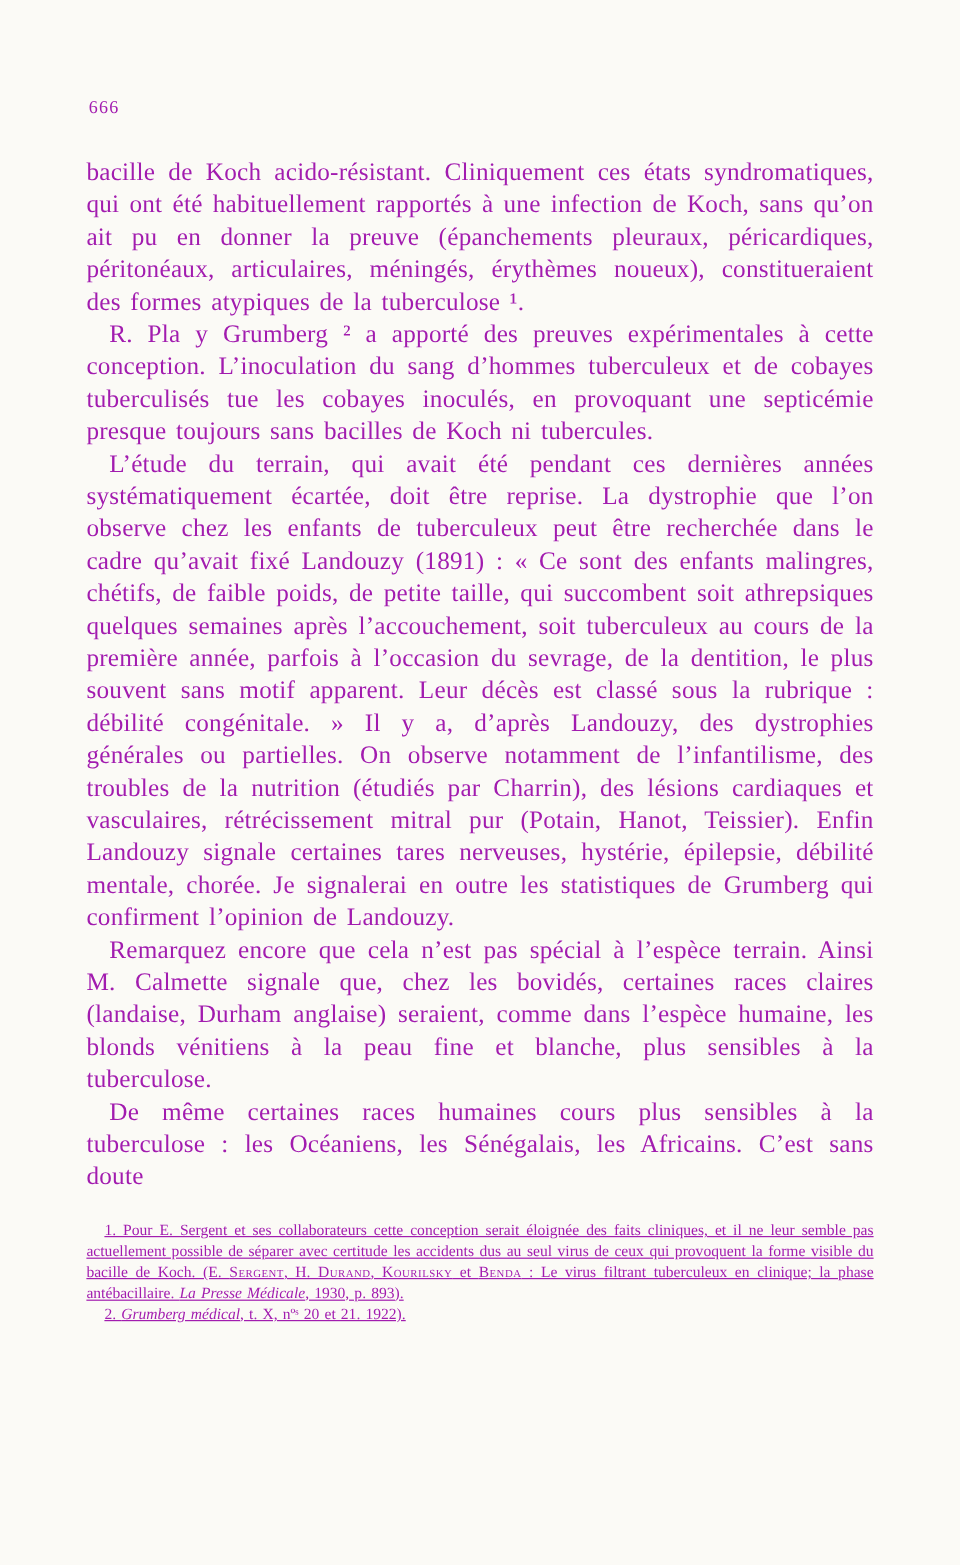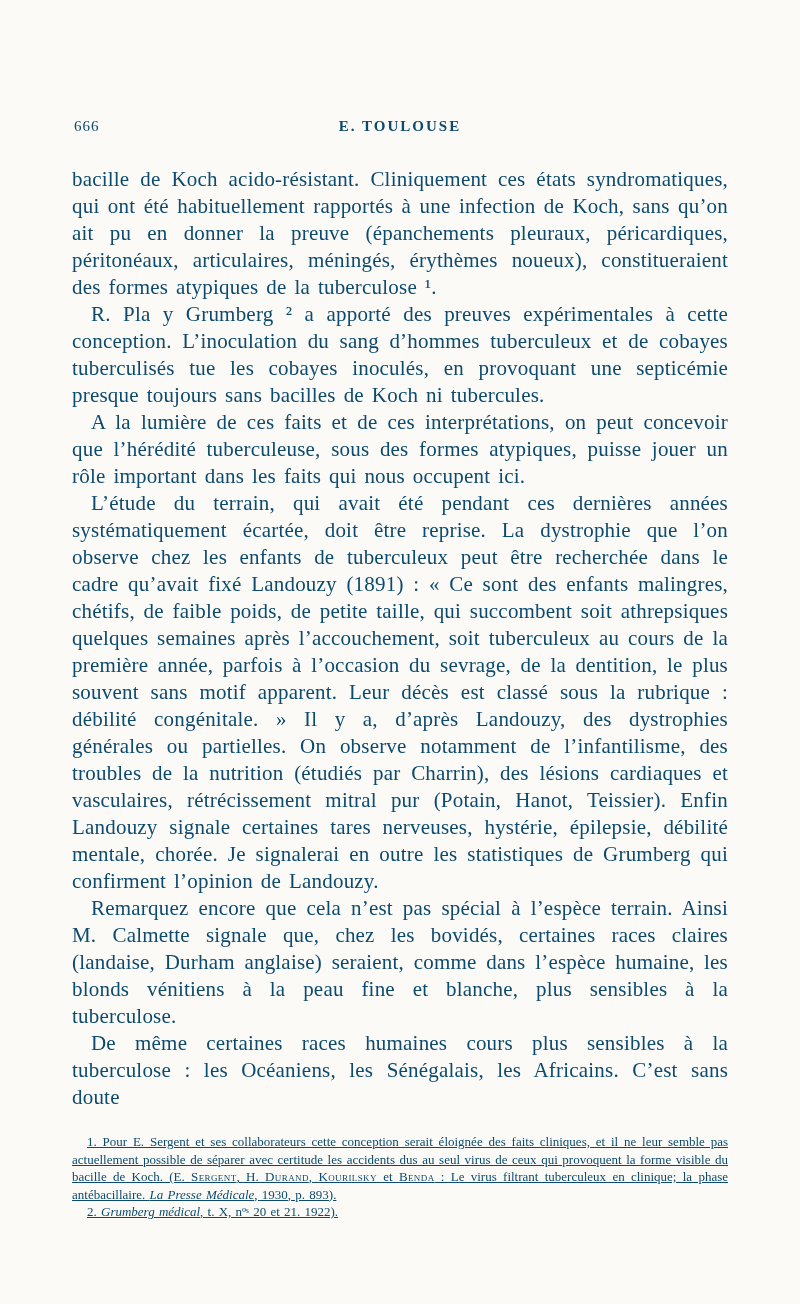--- a/index.html
+++ b/index.html
@@ -8,23 +8,23 @@
     padding: 0;
     background: #efede9;
   }
   .page {
     position: relative;
     width: 800px;
     height: 1304px;
     margin: 0 auto;
     box-sizing: border-box;
     background: #fbfaf6;
-    color: #0c4a6e;
+    color: #a21caf;
     font-family: "Liberation Serif", "DejaVu Serif", serif;
-    padding: 118px 72px 0 72px;
+    padding: 82px 72px 0 72px;
     overflow: hidden;
   }
   .running-header {
     position: relative;
     height: 22px;
     font-size: 15px;
   }
   .pagenum {
     position: absolute;
     left: 2px;
@@ -71,27 +71,25 @@
   .sc { font-variant: small-caps; letter-spacing: 0.4px; }
   .it { font-style: italic; }
 </style>
 </head>
 <body>
 
 <div class="page">
 
   <header class="running-header">
     <span class="pagenum">666</span>
-    <span class="running-title">E. TOULOUSE</span>
   </header>
 
   <main class="body-text">
     <p class="para first">bacille de Koch acido-résistant. Cliniquement ces états syndromatiques, qui ont été habituellement rapportés à une infection de Koch, sans qu’on ait pu en donner la preuve (épanchements pleuraux, péricardiques, péritonéaux, articulaires, méningés, érythèmes noueux), constitueraient des formes atypiques de la tuberculose ¹.</p>
     <p class="para">R. Pla y Grumberg ² a apporté des preuves expérimentales à cette conception. L’inoculation du sang d’hommes tuberculeux et de cobayes tuberculisés tue les cobayes inoculés, en provoquant une septicémie presque toujours sans bacilles de Koch ni tubercules.</p>
-    <p class="para">A la lumière de ces faits et de ces interprétations, on peut concevoir que l’hérédité tuberculeuse, sous des formes atypiques, puisse jouer un rôle important dans les faits qui nous occupent ici.</p>
     <p class="para">L’étude du terrain, qui avait été pendant ces dernières années systématiquement écartée, doit être reprise. La dystrophie que l’on observe chez les enfants de tuberculeux peut être recherchée dans le cadre qu’avait fixé Landouzy (1891) : « Ce sont des enfants malingres, chétifs, de faible poids, de petite taille, qui succombent soit athrepsiques quelques semaines après l’accouchement, soit tuberculeux au cours de la première année, parfois à l’occasion du sevrage, de la dentition, le plus souvent sans motif apparent. Leur décès est classé sous la rubrique : débilité congénitale. » Il y a, d’après Landouzy, des dystrophies générales ou partielles. On observe notamment de l’infantilisme, des troubles de la nutrition (étudiés par Charrin), des lésions cardiaques et vasculaires, rétrécissement mitral pur (Potain, Hanot, Teissier). Enfin Landouzy signale certaines tares nerveuses, hystérie, épilepsie, débilité mentale, chorée. Je signalerai en outre les statistiques de Grumberg qui confirment l’opinion de Landouzy.</p>
     <p class="para">Remarquez encore que cela n’est pas spécial à l’espèce terrain. Ainsi M. Calmette signale que, chez les bovidés, certaines races claires (landaise, Durham anglaise) seraient, comme dans l’espèce humaine, les blonds vénitiens à la peau fine et blanche, plus sensibles à la tuberculose.</p>
     <p class="para">De même certaines races humaines cours plus sensibles à la tuberculose : les Océaniens, les Sénégalais, les Africains. C’est sans doute</p>
   </main>
 
   <section class="footnotes">
     <p class="footnote"><span>1. Pour E. Sergent et ses collaborateurs cette conception serait éloignée des faits cliniques, et il ne leur semble pas actuellement possible de séparer avec certitude les accidents dus au seul virus de ceux qui provoquent la forme visible du bacille de Koch. (E. </span><span class="sc">Sergent</span><span>, H. </span><span class="sc">Durand</span><span>, </span><span class="sc">Kourilsky</span><span> et </span><span class="sc">Benda</span><span> : Le virus filtrant tuberculeux en clinique; la phase antébacillaire. </span><span class="it">La Presse Médicale</span><span>, 1930, p. 893).</span></p>
     <p class="footnote"><span>2. </span><span class="it">Grumberg médical</span><span>, t. X, nºˢ 20 et 21. 1922).</span></p>
   </section>
 

